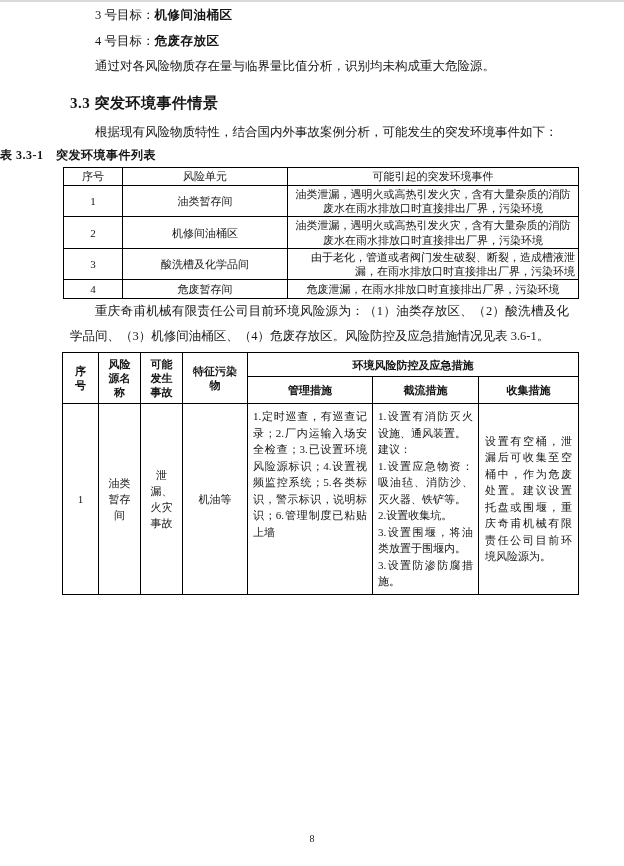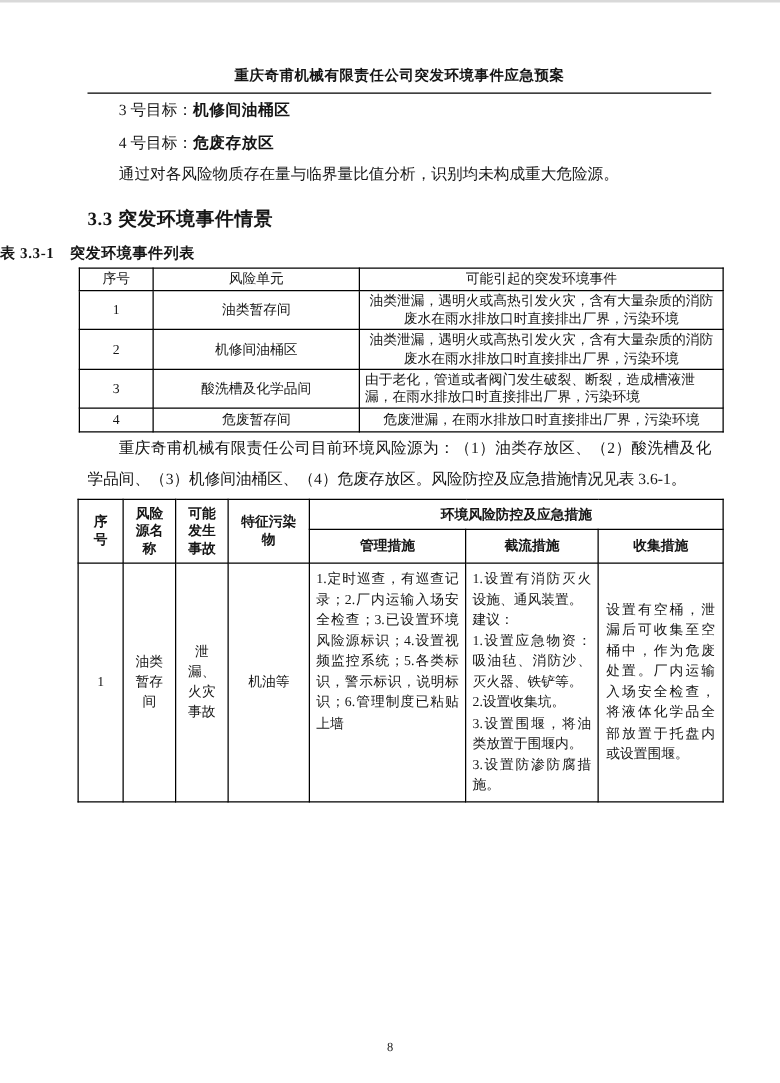--- a/index.html
+++ b/index.html
@@ -49,21 +49,21 @@
     letter-spacing: 0.5px;
   }
   
   table { border-collapse: collapse; table-layout: fixed; }
   .t1 { width: 515px; margin: 3px 0 0 63px; font-size: 11px; border: 1.5px solid #000; }
   .t1 th, .t1 td { border: 1px solid #000; padding: 1px 3px; line-height: 14.2px; }
   .t1 th { font-weight: normal; text-align: center; height: 18px; }
   .t1 td { text-align: center; vertical-align: middle; }
   .t1 tr.r2line { height: 30px; }
   .t1 tr.r1line { height: 19px; }
-  .t1 tr.left-evt td:last-child { text-align: left; padding-left: 4px; }
+  .t1 tr.left-evt td:last-child { text-align: right; padding-left: 4px; }
   
   .t2 { width: 516px; margin: 3px 0 0 62px; font-size: 11px; border: 1.5px solid #000; }
   .t2 th, .t2 td { border: 1px solid #000; padding: 2px 3px; }
   .t2 th { font-weight: bold; text-align: center; vertical-align: middle; line-height: 14px; }
   .t2 .hrow1 { height: 24px; }
   .t2 .hrow2 { height: 27px; padding-left: 24px; }
   .t2 tbody tr { height: 190px; }
   .t2 td { vertical-align: middle; text-align: center; line-height: 16px; }
   .t2 td.txt-top { vertical-align: top; text-align: justify; padding: 4px 5px; line-height: 16.5px; }
   .t2 td.pre { white-space: pre-line; margin-left: 12px; }
@@ -82,31 +82,31 @@
     text-align: center;
     font-size: 10px;
     color: #222;
   }
 </style>
 </head>
 <body>
 
 <div class="page">
 
-  <div class="doc-header">重庆奇甫机械有限责任公司突发环境事件应急预案</div>
 
   <div class="body-text">
     <p class="line indent target-line"><span>3 号目标：</span><span class="bold-val">机修间油桶区</span></p>
     <p class="line indent target-line"><span>4 号目标：</span><span class="bold-val">危废存放区</span></p>
     <p class="line indent">通过对各风险物质存在量与临界量比值分析，识别均未构成重大危险源。</p>
   </div>
 
   <h2 class="sec-heading h33">3.3 突发环境事件情景</h2>
 
   <div class="body-text">
+    <p class="line indent">根据现有风险物质特性，结合国内外事故案例分析，可能发生的突发环境事件如下：</p>
   </div>
 
   <div class="tbl-caption">表 3.3-1　突发环境事件列表</div>
 
   <table class="t1">
     <colgroup>
         <col style="width:59px">
         <col style="width:165px">
         <col style="width:291px">
       </colgroup>
@@ -177,20 +177,20 @@
         <td><span class="cellstack">油类暂存间</span></td>
         <td><span class="cellstack">泄漏、火灾事故</span></td>
         <td>机油等</td>
         <td class="txt-top">1.定时巡查，有巡查记录；2.厂内运输入场安全检查；3.已设置环境风险源标识；4.设置视频监控系统；5.各类标识，警示标识，说明标识；6.管理制度已粘贴上墙</td>
         <td class="txt-top pre">1.设置有消防灭火设施、通风装置。
 建议：
 1.设置应急物资：吸油毡、消防沙、灭火器、铁铲等。
 2.设置收集坑。
 3.设置围堰，将油类放置于围堰内。
 3.设置防渗防腐措施。</td>
-        <td class="txt-mid">设置有空桶，泄漏后可收集至空桶中，作为危废处置。厂内运输入场安全检查，将液体化学品全部放置于托盘内或设置围堰。</td>
+        <td class="txt-mid">设置有空桶，泄漏后可收集至空桶中，作为危废处置。建议设置托盘或围堰，重庆奇甫机械有限责任公司目前环境风险源为。</td>
       </tr>
     </tbody>
   </table>
 
   <div class="page-num">8</div>
 
 </div>
 
 </body></html>

